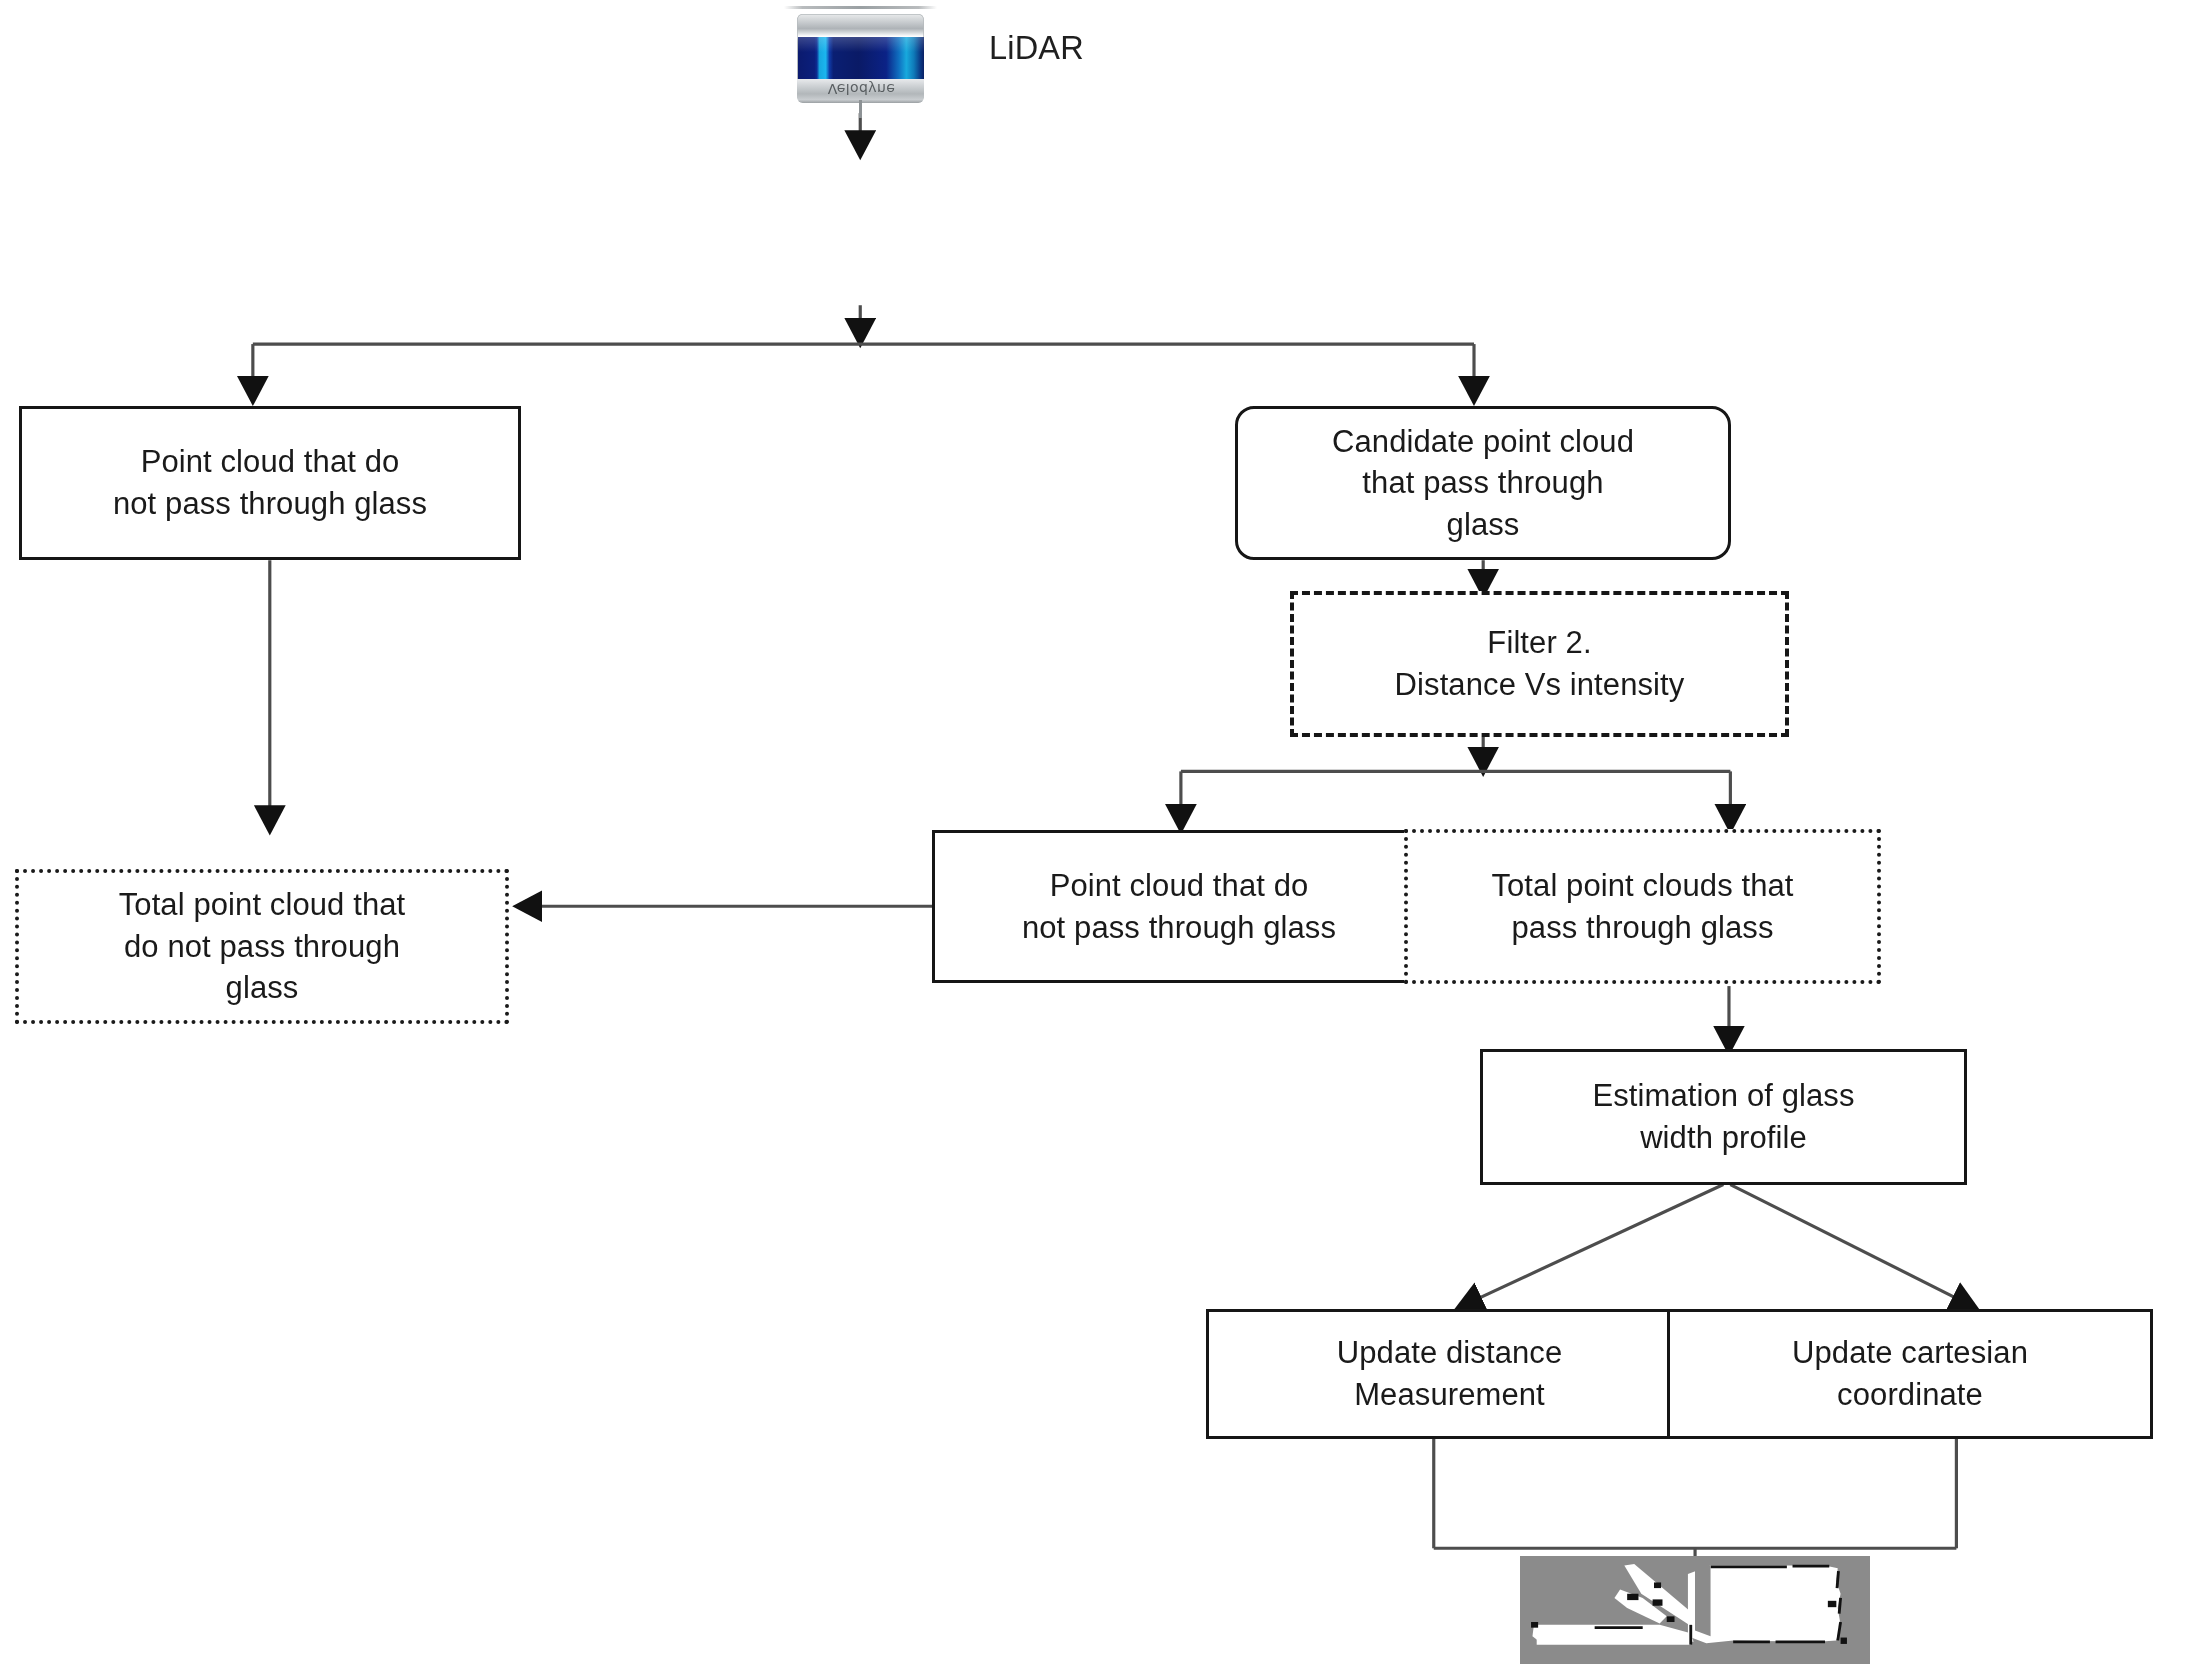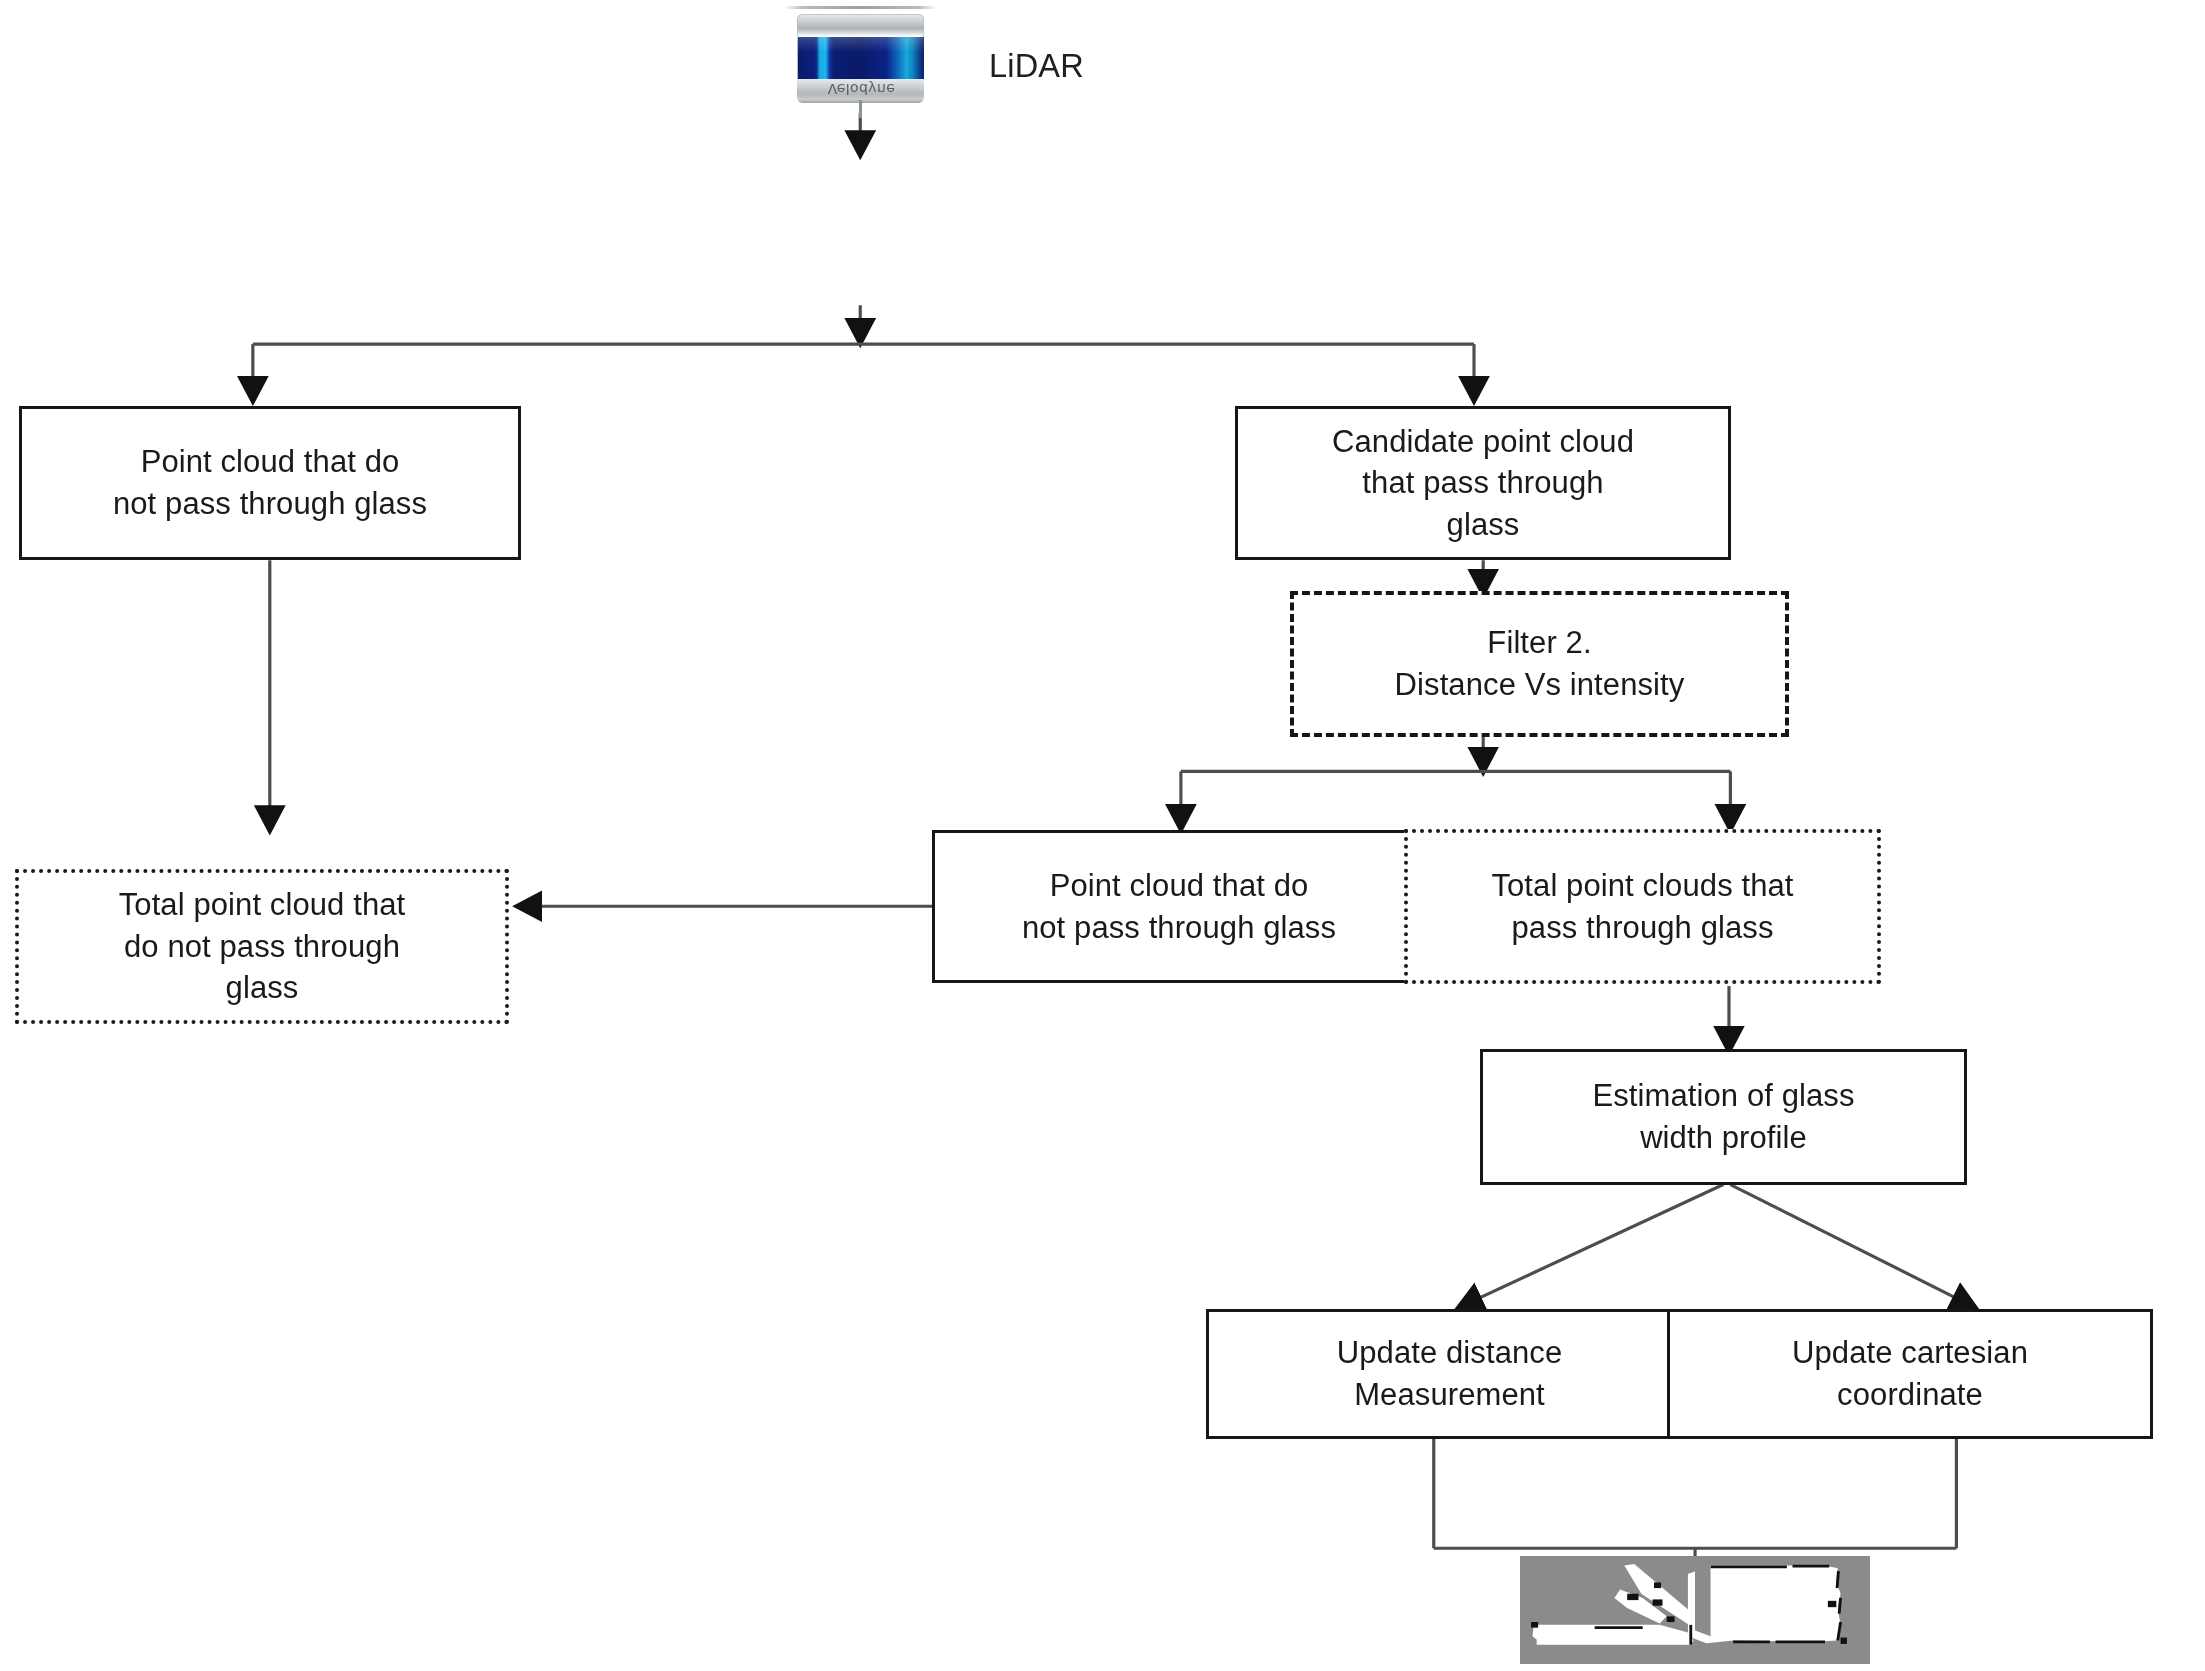--- a/index.html
+++ b/index.html
@@ -206,29 +206,29 @@
   <div class="lidar" style="left:783px; top:5.7px; width:157px; height:113px;">
     <div class="lidar-topline"></div>
     <div class="lidar-body"></div>
     <div class="lidar-band"></div>
     <div class="lidar-band-gloss"></div>
     <div class="lidar-base"></div>
     <div class="lidar-brand">Velodyne</div>
     <div class="lidar-stem"></div>
   </div>
 
-  <div class="free-label" style="left:989px; top:48px;">LiDAR</div>
+  <div class="free-label" style="left:989px; top:30px;">LiDAR</div>
 
 
   <div class="node solid" style="left:19px; top:406px; width:502px; height:154px;">
     <span class="node-text">Point cloud that do
 not pass through glass</span>
   </div>
 
-  <div class="node solid" style="left:1235px; top:406px; width:496px; height:154px;">
+  <div class="node solid" style="left:1235px; top:406px; width:496px; height:154px;border-radius:19px;">
     <span class="node-text">Candidate point cloud
 that pass through
 glass</span>
   </div>
 
   <div class="node dashed" style="left:1290px; top:591px; width:499px; height:146px;">
     <span class="node-text">Filter 2.
 Distance Vs intensity</span>
   </div>
 

